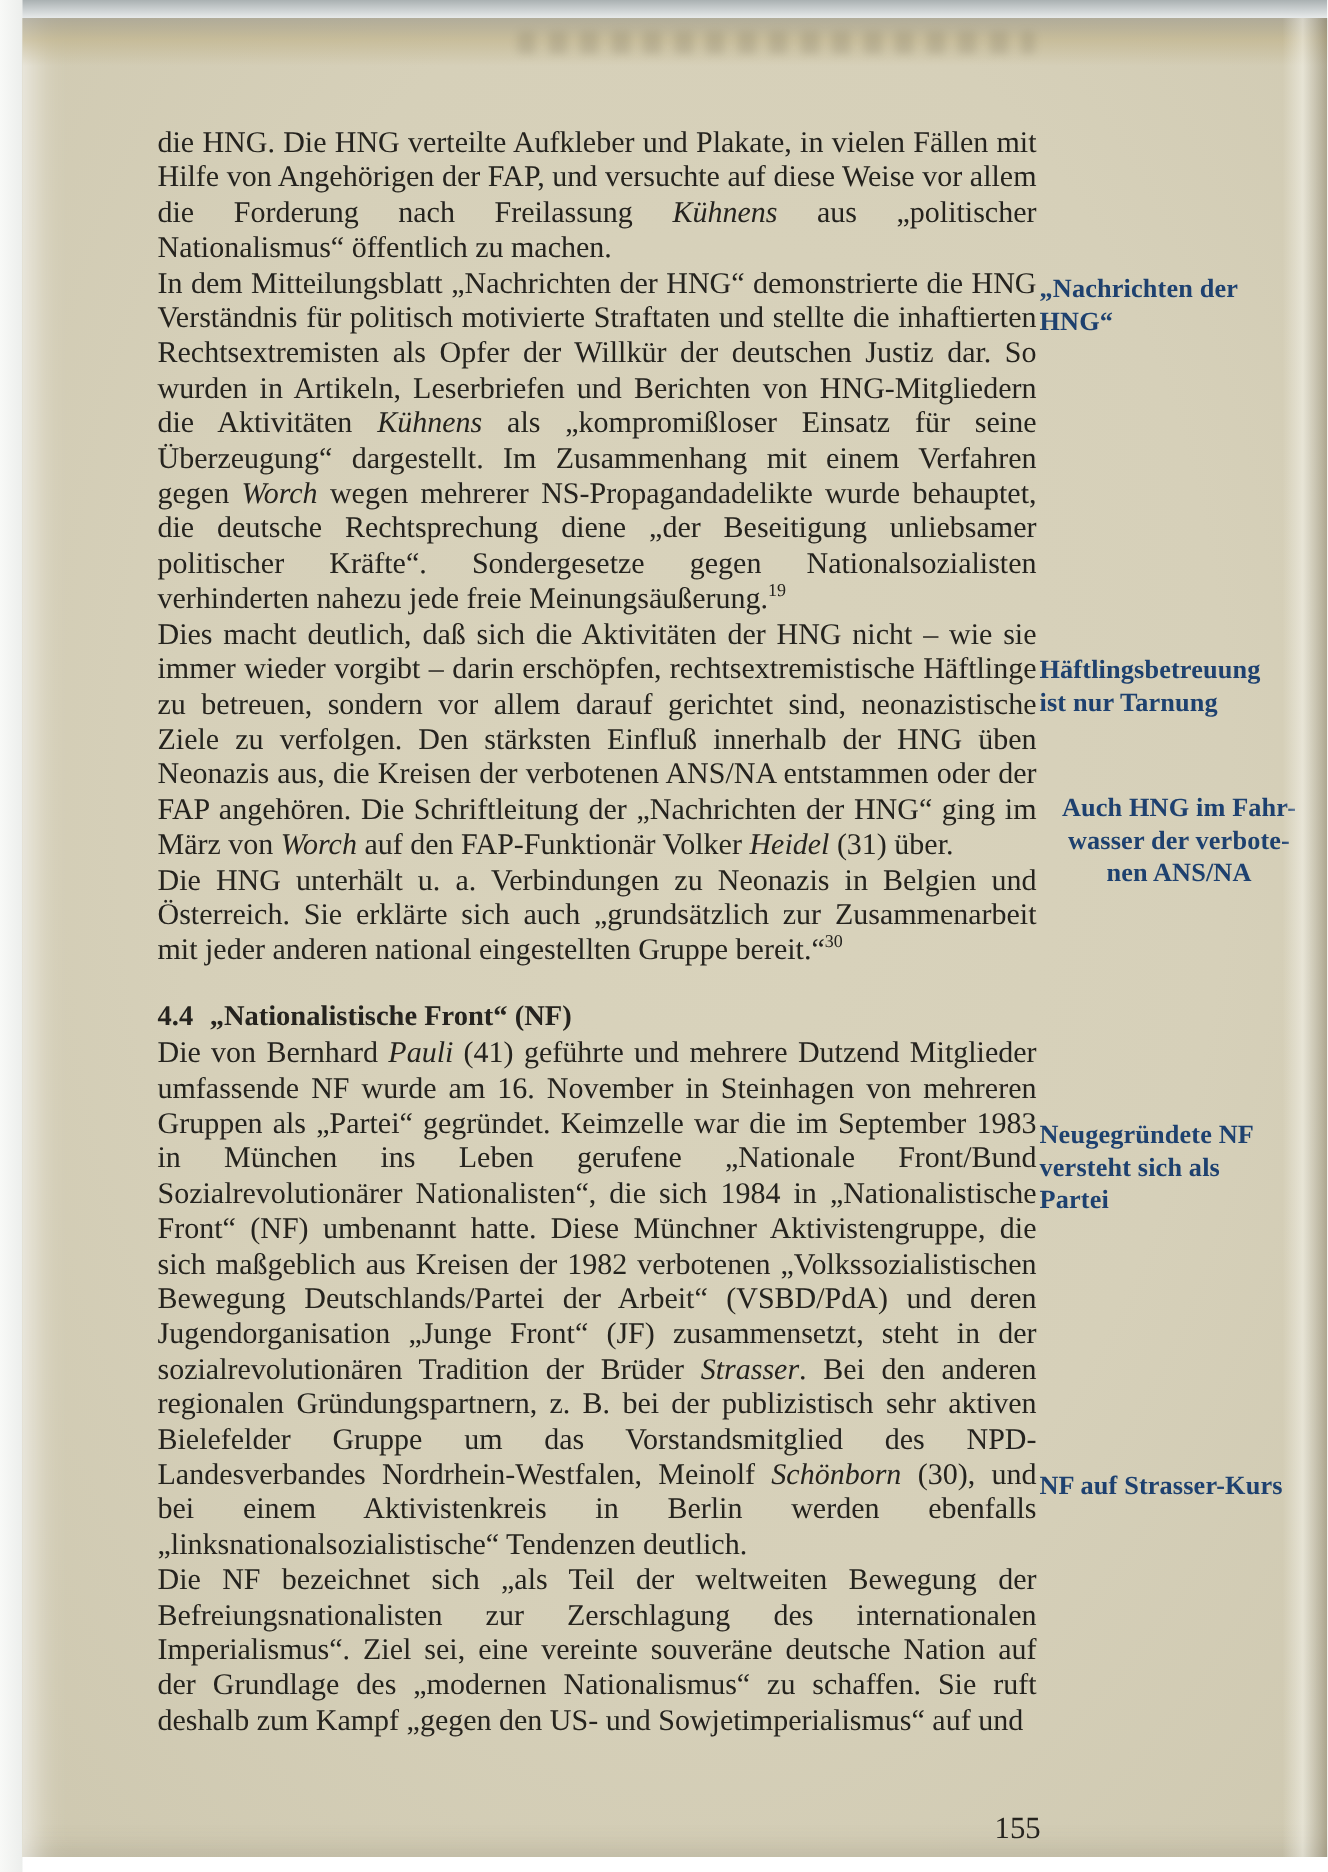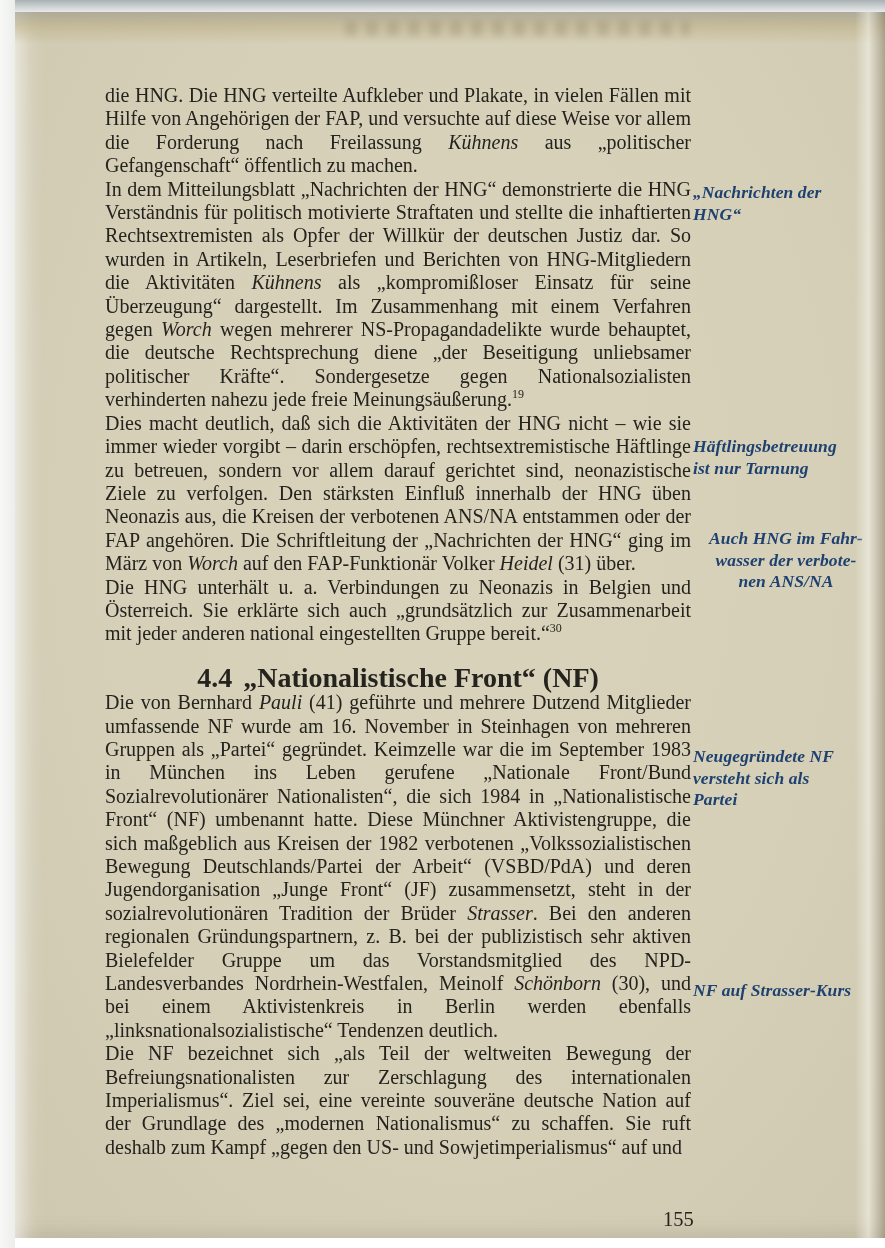--- a/index.html
+++ b/index.html
@@ -36,28 +36,28 @@
     background:repeating-linear-gradient(90deg, rgba(92,86,68,.6) 0 12px, rgba(92,86,68,0) 12px 21px);
   }
   .body-col{
     position:absolute;left:90px;top:72px;width:586px;
     font-size:20px;line-height:23.4px;color:var(--body-ink);
     text-align:justify;hyphens:auto;-webkit-hyphens:auto;
   }
   .par{margin:0;}
   .par sup{font-size:12px;line-height:0;}
   .heading{
-    margin:20px 0 2px 0;font-size:28px;line-height:23.4px;
-    font-weight:700;text-align:center;color:var(--body-ink);
+    margin:20px 0 2px 0;font-size:19px;line-height:23.4px;
+    font-weight:700;text-align:left;color:var(--body-ink);
   }
   .hnum{margin-right:11px;}
   .note{
     position:absolute;left:678px;width:186px;
     font-weight:700;font-size:17.5px;line-height:21.5px;
-    color:var(--note-ink);letter-spacing:.1px;font-style:italic;
+    color:var(--note-ink);letter-spacing:.1px;
   }
   .note-0{top:170px;}
   .note-1{top:424px;}
   .note-2{top:516px;text-align:center;}
   .note-3{top:734px;}
   .note-4{top:944px;margin-top:24px;}
   .page-number{
     position:absolute;left:612px;top:1196px;
     font-size:20.5px;color:var(--body-ink);margin-left:36px;
   }
@@ -65,21 +65,21 @@
 </head>
 <body>
 
 <div class="scan">
   <div class="scanner-top"></div>
   <div class="scanner-left"></div>
   <div class="paper">
     <div class="top-band"></div>
     <div class="ghost"></div>
     <div class="body-col">
-        <p class="par"><span>die HNG. Die HNG verteilte Aufkleber und Plakate, in vielen Fällen mit Hilfe von Angehörigen der FAP, und versuchte auf diese Weise vor allem die Forderung nach Freilassung </span><i>Kühnens</i><span> aus „politischer Gefangenschaft“ öffentlich zu machen.</span></p>
+        <p class="par"><span>die HNG. Die HNG verteilte Aufkleber und Plakate, in vielen Fällen mit Hilfe von Angehörigen der FAP, und versuchte auf diese Weise vor allem die Forderung nach Freilassung </span><i>Kühnens</i><span> aus „politischer Nationalismus“ öffentlich zu machen.</span></p>
         <p class="par"><span>In dem Mitteilungsblatt „Nachrichten der HNG“ demonstrierte die HNG Verständnis für politisch motivierte Straftaten und stellte die inhaftierten Rechtsextremisten als Opfer der Willkür der deutschen Justiz dar. So wurden in Artikeln, Leserbriefen und Berichten von HNG-Mitgliedern die Aktivitäten </span><i>Kühnens</i><span> als „kompromißloser Einsatz für seine Überzeugung“ dargestellt. Im Zusammenhang mit einem Verfahren gegen </span><i>Worch</i><span> wegen mehrerer NS-Propagandadelikte wurde behauptet, die deutsche Rechtsprechung diene „der Beseitigung unliebsamer politischer Kräfte“. Sondergesetze gegen Nationalsozialisten verhinderten nahezu jede freie Meinungsäußerung.</span><sup>19</sup></p>
         <p class="par"><span>Dies macht deutlich, daß sich die Aktivitäten der HNG nicht – wie sie immer wieder vorgibt – darin erschöpfen, rechtsextremistische Häftlinge zu betreuen, sondern vor allem darauf gerichtet sind, neonazistische Ziele zu verfolgen. Den stärksten Einfluß innerhalb der HNG üben Neonazis aus, die Kreisen der verbotenen ANS/NA entstammen oder der FAP angehören. Die Schriftleitung der „Nachrichten der HNG“ ging im März von </span><i>Worch</i><span> auf den FAP-Funktionär Volker </span><i>Heidel</i><span> (31) über.</span></p>
         <p class="par"><span>Die HNG unterhält u. a. Verbindungen zu Neonazis in Belgien und Österreich. Sie erklärte sich auch „grundsätzlich zur Zusammenarbeit mit jeder anderen national eingestellten Gruppe bereit.“</span><sup>30</sup></p>
         <h2 class="heading"><span class="hnum">4.4</span><span>„Nationalistische Front“ (NF)</span></h2>
         <p class="par"><span>Die von Bernhard </span><i>Pauli</i><span> (41) geführte und mehrere Dutzend Mitglieder umfassende NF wurde am 16. November in Steinhagen von mehreren Gruppen als „Partei“ gegründet. Keimzelle war die im September 1983 in München ins Leben gerufene „Nationale Front/Bund Sozialrevolutionärer Nationalisten“, die sich 1984 in „Nationalistische Front“ (NF) umbenannt hatte. Diese Münchner Aktivistengruppe, die sich maßgeblich aus Kreisen der 1982 verbotenen „Volkssozialistischen Bewegung Deutschlands/Partei der Arbeit“ (VSBD/PdA) und deren Jugendorganisation „Junge Front“ (JF) zusammensetzt, steht in der sozialrevolutionären Tradition der Brüder </span><i>Strasser</i><span>. Bei den anderen regionalen Gründungspartnern, z. B. bei der publizistisch sehr aktiven Bielefelder Gruppe um das Vorstandsmitglied des NPD-Landesverbandes Nordrhein-Westfalen, Meinolf </span><i>Schönborn</i><span> (30), und bei einem Aktivistenkreis in Berlin werden ebenfalls „linksnationalsozialistische“ Tendenzen deutlich.</span></p>
         <p class="par"><span>Die NF bezeichnet sich „als Teil der weltweiten Bewegung der Befreiungsnationalisten zur Zerschlagung des internationalen Imperialismus“. Ziel sei, eine vereinte souveräne deutsche Nation auf der Grundlage des „modernen Nationalismus“ zu schaffen. Sie ruft deshalb zum Kampf „gegen den US- und Sowjetimperialismus“ auf und</span></p>
       </div>
     <div class="margin-col">
         <div class="note note-0">„Nachrichten der<br>HNG“</div>
         <div class="note note-1">Häftlingsbetreuung<br>ist nur Tarnung</div>

